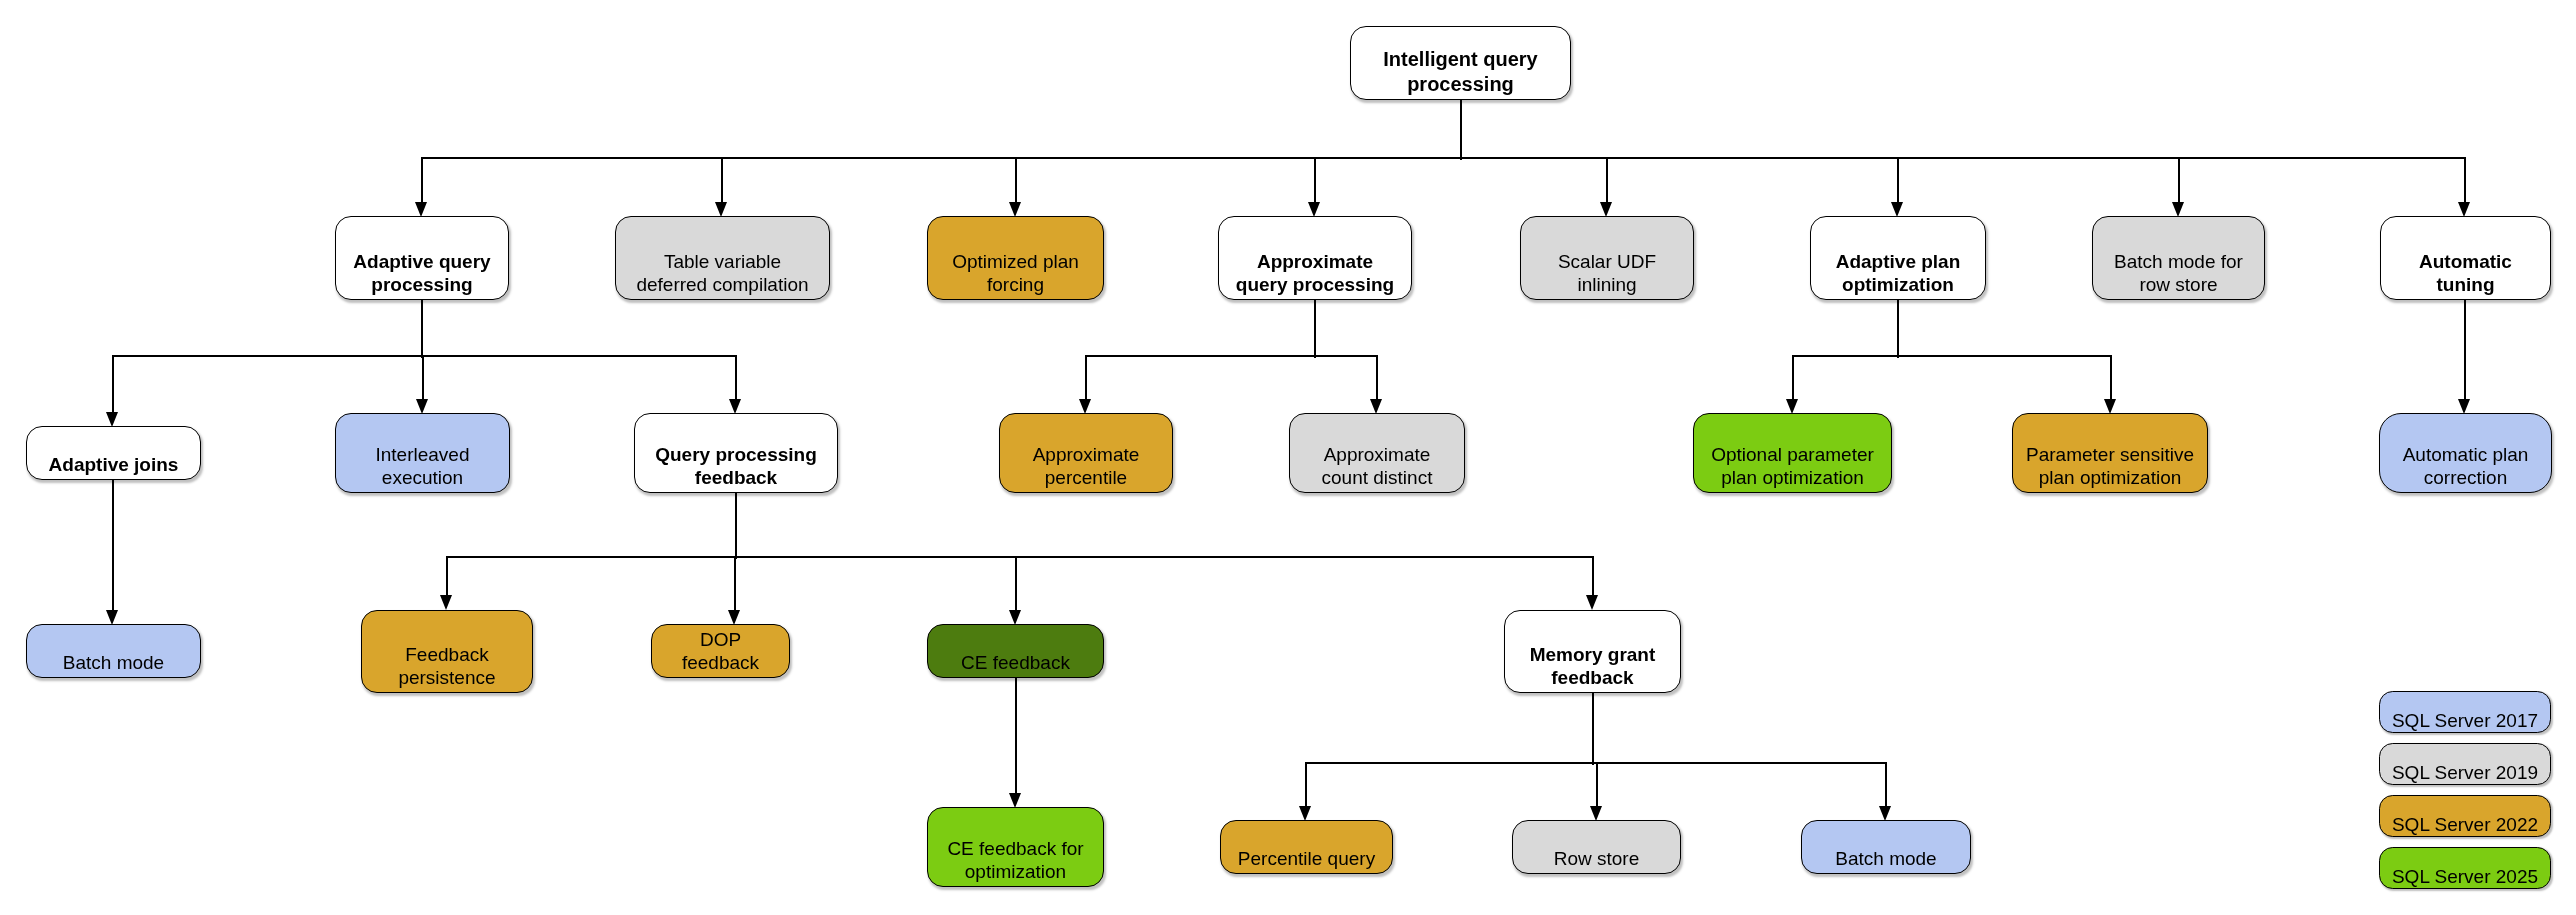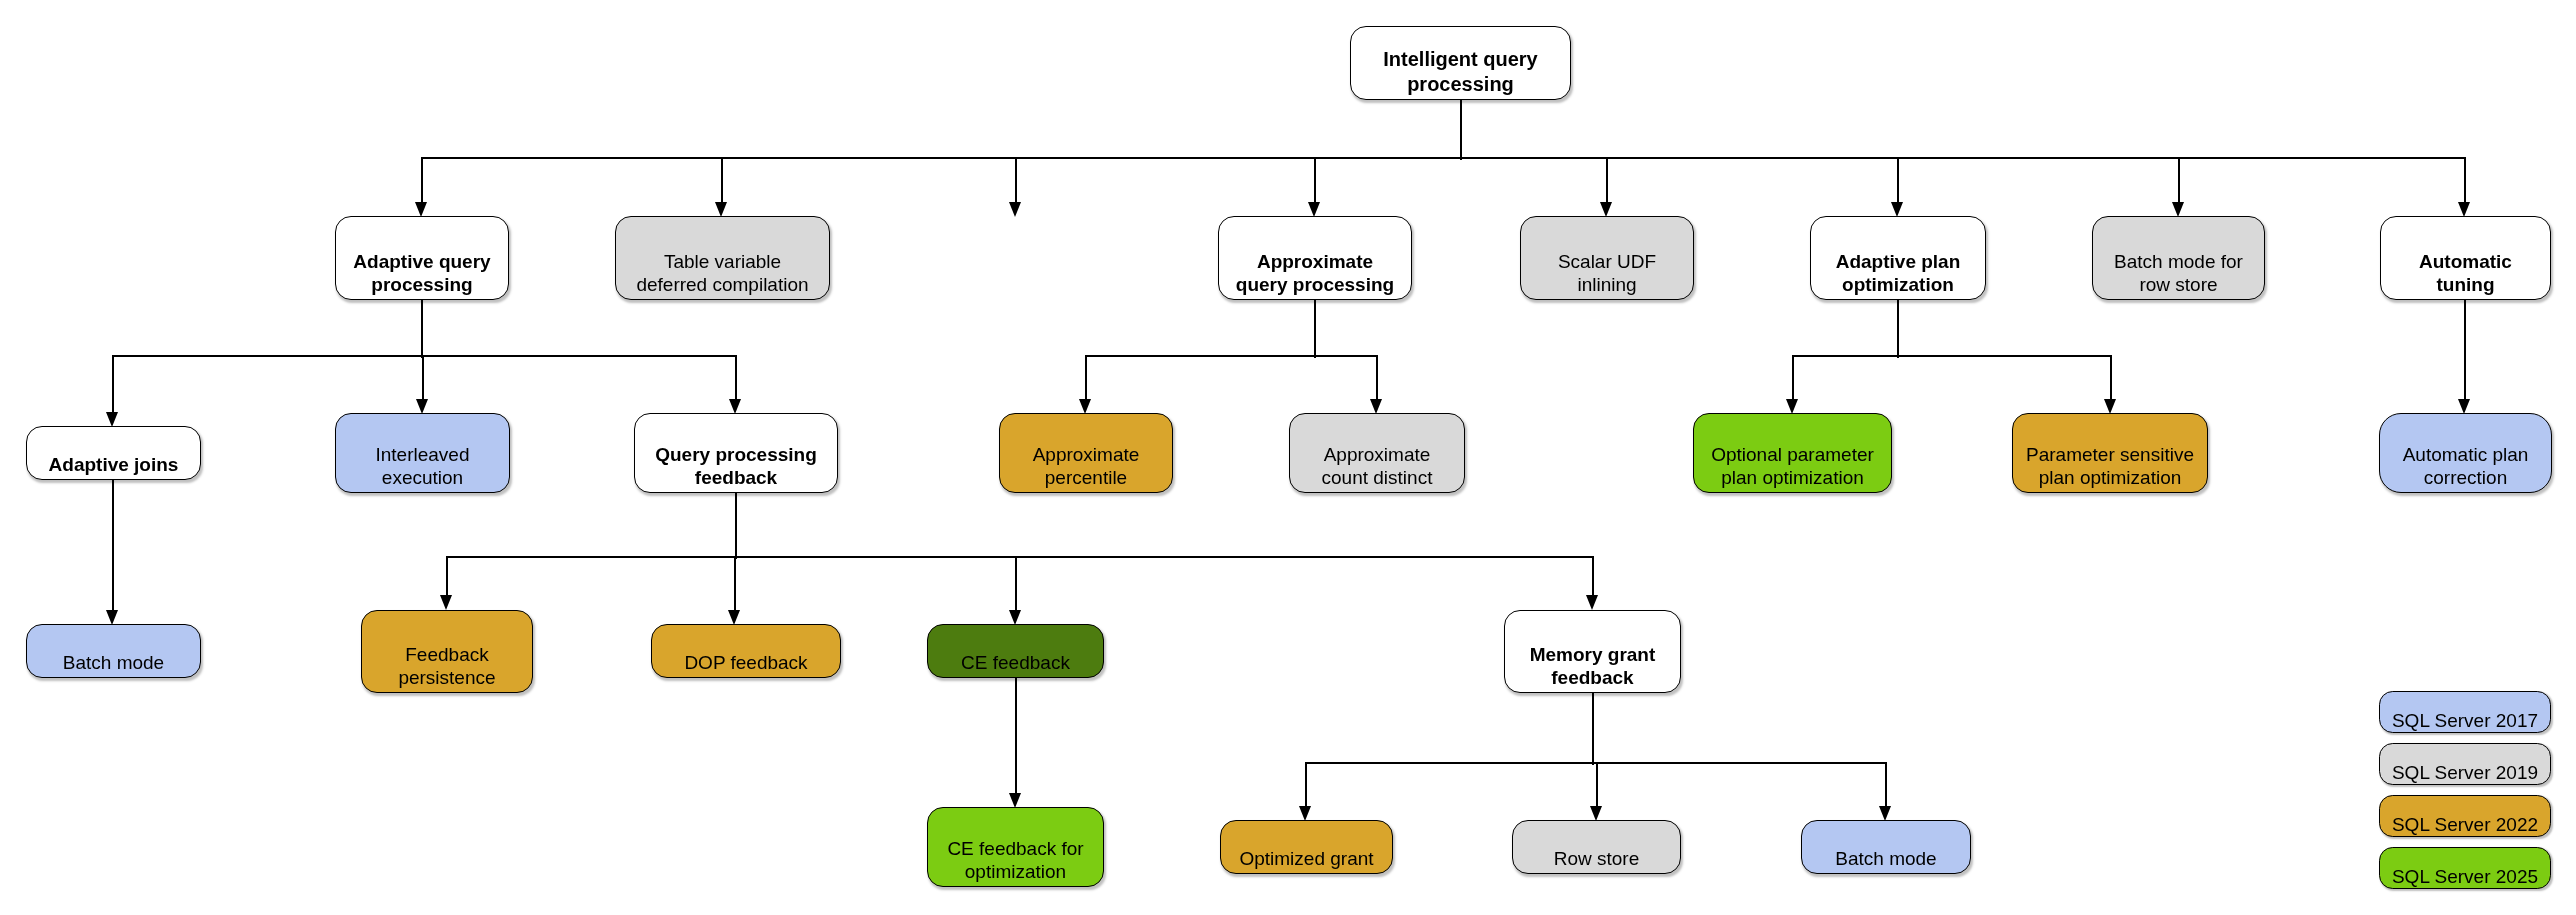--- a/index.html
+++ b/index.html
@@ -52,20 +52,22 @@
 </head>
 <body>
 
 <div id="canvas">
     <div class="node bold root" style="left: 1350px; top: 26px; width: 221px; height: 74px; background: rgb(255, 255, 255);"><span>Intelligent query
 processing</span></div>
     <div class="node bold" style="left: 335px; top: 216px; width: 174px; height: 84px; background: rgb(255, 255, 255);"><span>Adaptive query
 processing</span></div>
     <div class="node" style="left: 615px; top: 216px; width: 215px; height: 84px; background: rgb(217, 217, 217);"><span>Table variable
 deferred compilation</span></div>
+    <div class="node" style="left: 927px; top: 216px; width: 177px; height: 84px; background: rgb(217, 165, 44);"><span>Optimized plan
+forcing</span></div>
     <div class="node bold" style="left: 1218px; top: 216px; width: 194px; height: 84px; background: rgb(255, 255, 255);"><span>Approximate
 query processing</span></div>
     <div class="node" style="left: 1520px; top: 216px; width: 174px; height: 84px; background: rgb(217, 217, 217);"><span>Scalar UDF
 inlining</span></div>
     <div class="node bold" style="left: 1810px; top: 216px; width: 176px; height: 84px; background: rgb(255, 255, 255);"><span>Adaptive plan
 optimization</span></div>
     <div class="node" style="left: 2092px; top: 216px; width: 173px; height: 84px; background: rgb(217, 217, 217);"><span>Batch mode for
 row store</span></div>
     <div class="node bold" style="left: 2380px; top: 216px; width: 171px; height: 84px; background: rgb(255, 255, 255);"><span>Automatic
 tuning</span></div>
@@ -80,27 +82,27 @@
 count distinct</span></div>
     <div class="node" style="left: 1693px; top: 413px; width: 199px; height: 80px; background: rgb(124, 204, 18);"><span>Optional parameter
 plan optimization</span></div>
     <div class="node" style="left: 2012px; top: 413px; width: 196px; height: 80px; background: rgb(217, 165, 44);"><span>Parameter sensitive
 plan optimization</span></div>
     <div class="node" style="left: 2379px; top: 413px; width: 173px; height: 80px; background: rgb(180, 199, 242); border-radius: 22px;"><span>Automatic plan
 correction</span></div>
     <div class="node" style="left: 26px; top: 624px; width: 175px; height: 54px; background: rgb(180, 199, 242);"><span>Batch mode</span></div>
     <div class="node" style="left: 361px; top: 610px; width: 172px; height: 83px; background: rgb(217, 165, 44);"><span>Feedback
 persistence</span></div>
-    <div class="node" style="left: 651px; top: 624px; width: 190px; height: 54px; background: rgb(217, 165, 44);"><span>DOP feedback</span></div>
+    <div class="node" style="left: 651px; top: 624px; width: 139px; height: 54px; background: rgb(217, 165, 44);"><span>DOP feedback</span></div>
     <div class="node" style="left: 927px; top: 624px; width: 177px; height: 54px; background: #4d7c0f;"><span>CE feedback</span></div>
     <div class="node bold" style="left: 1504px; top: 610px; width: 177px; height: 83px; background: rgb(255, 255, 255);"><span>Memory grant
 feedback</span></div>
     <div class="node" style="left: 927px; top: 807px; width: 177px; height: 80px; background: rgb(124, 204, 18);"><span>CE feedback for
 optimization</span></div>
-    <div class="node" style="left: 1220px; top: 820px; width: 173px; height: 54px; background: rgb(217, 165, 44);"><span>Optimized grant</span></div>
+    <div class="node" style="left: 1220px; top: 820px; width: 173px; height: 54px; background: rgb(217, 165, 44);"><span>Percentile query</span></div>
     <div class="node" style="left: 1512px; top: 820px; width: 169px; height: 54px; background: rgb(217, 217, 217);"><span>Row store</span></div>
     <div class="node" style="left: 1801px; top: 820px; width: 170px; height: 54px; background: rgb(180, 199, 242);"><span>Batch mode</span></div>
     <div class="line" style="left: 1460px; top: 99px; width: 1.7px; height: 61px; background: rgb(0, 0, 0);"></div>
     <div class="line" style="left: 421px; top: 157px; width: 2045px; height: 2.3px; background: rgb(0, 0, 0);"></div>
     <div class="line" style="left: 421px; top: 157px; width: 1.7px; height: 45px; background: rgb(0, 0, 0);"></div>
     <div class="arrow" style="left: 415px; top: 202px; border-top-color: rgb(0, 0, 0);"></div>
     <div class="line" style="left: 721px; top: 157px; width: 1.7px; height: 45px; background: rgb(0, 0, 0);"></div>
     <div class="arrow" style="left: 715px; top: 202px; border-top-color: rgb(0, 0, 0);"></div>
     <div class="line" style="left: 1015px; top: 157px; width: 1.7px; height: 45px; background: rgb(0, 0, 0);"></div>
     <div class="arrow" style="left: 1009px; top: 202px; border-top-color: rgb(0, 0, 0);"></div>

